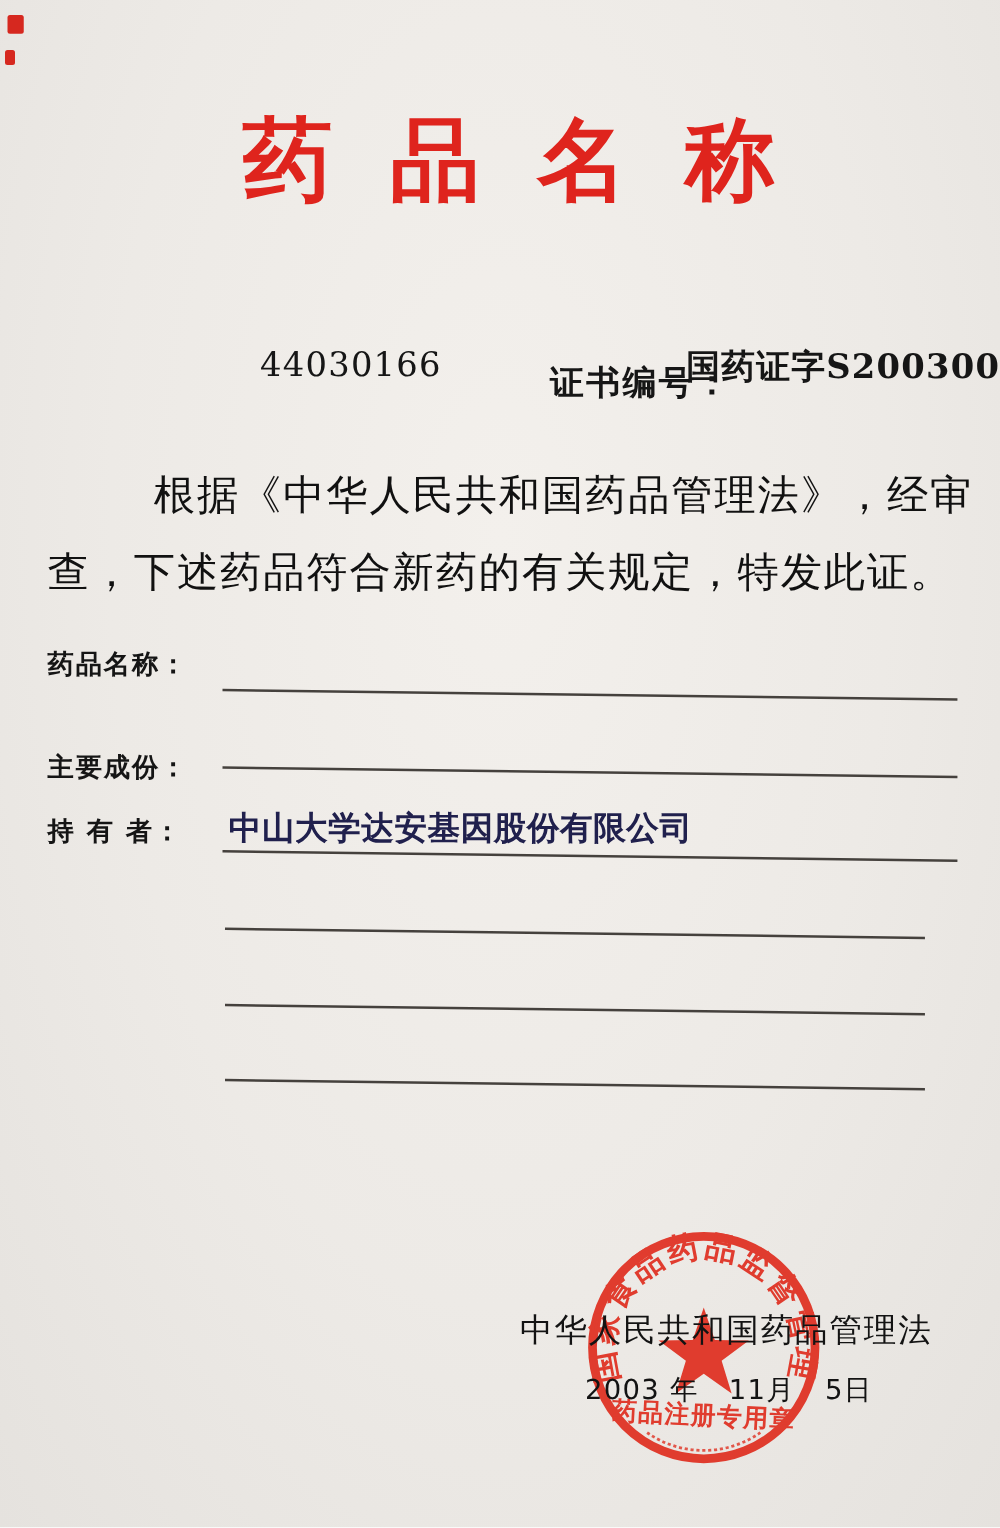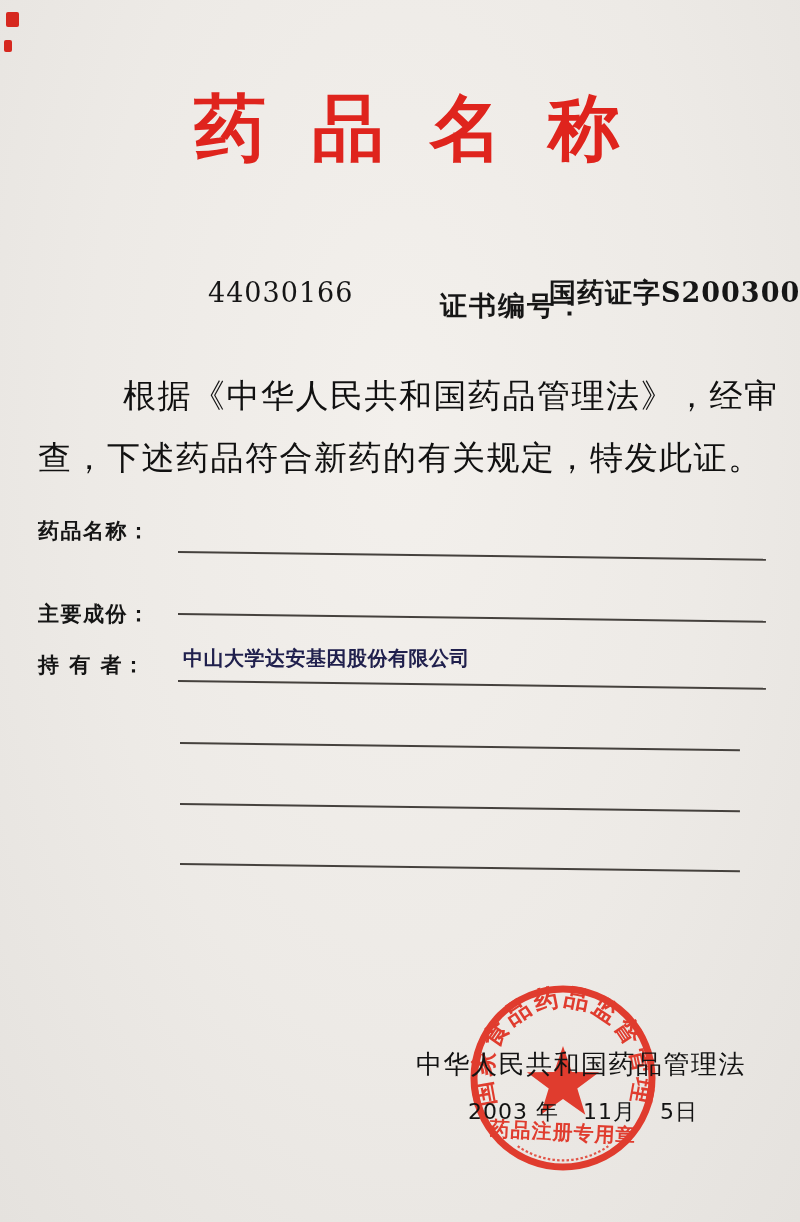--- a/index.html
+++ b/index.html
@@ -28,21 +28,21 @@
   
   .field-label{
     font-family:"DejaVu Serif", serif;font-weight:bold;font-size:21px;
     letter-spacing:1.5px;color:#151515;
   }
   .field-value{color:#20204d;}
   #f1-label{left:38px;top:517px;}
   #f2-label{left:38px;top:584px;margin-top:16px;}
   #f3-label{left:38px;top:651px;}
   #f1-value{left:183px;top:513px;font-family:"DejaVu Serif", serif;font-size:26px;font-weight:bold;letter-spacing:0.5px;}
-  #f3-value{left:183px;top:645px;font-size:20px;font-weight:bold;letter-spacing:0.5px;}
+  #f3-value{left:183px;top:645px;font-size:26px;font-weight:bold;letter-spacing:0.5px;}
   .rule{
     position:absolute;height:2px;background:#45413d;
     transform:rotate(0.75deg);transform-origin:left center;
   }
   #u1{left:178px;top:551px;width:588px;}
   #u2{left:178px;top:613px;width:588px;}
   #u3{left:178px;top:680px;width:588px;}
   #b1{left:180px;top:742px;width:560px;}
   #b2{left:180px;top:803px;width:560px;}
   #b3{left:180px;top:863px;width:560px;}

